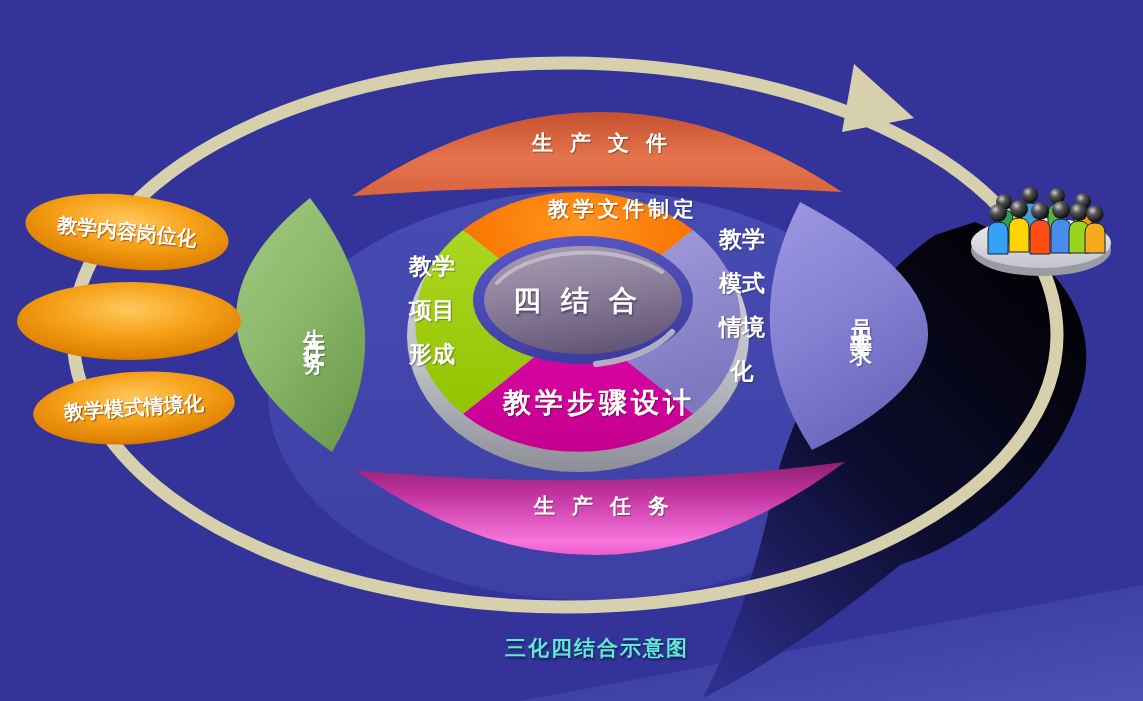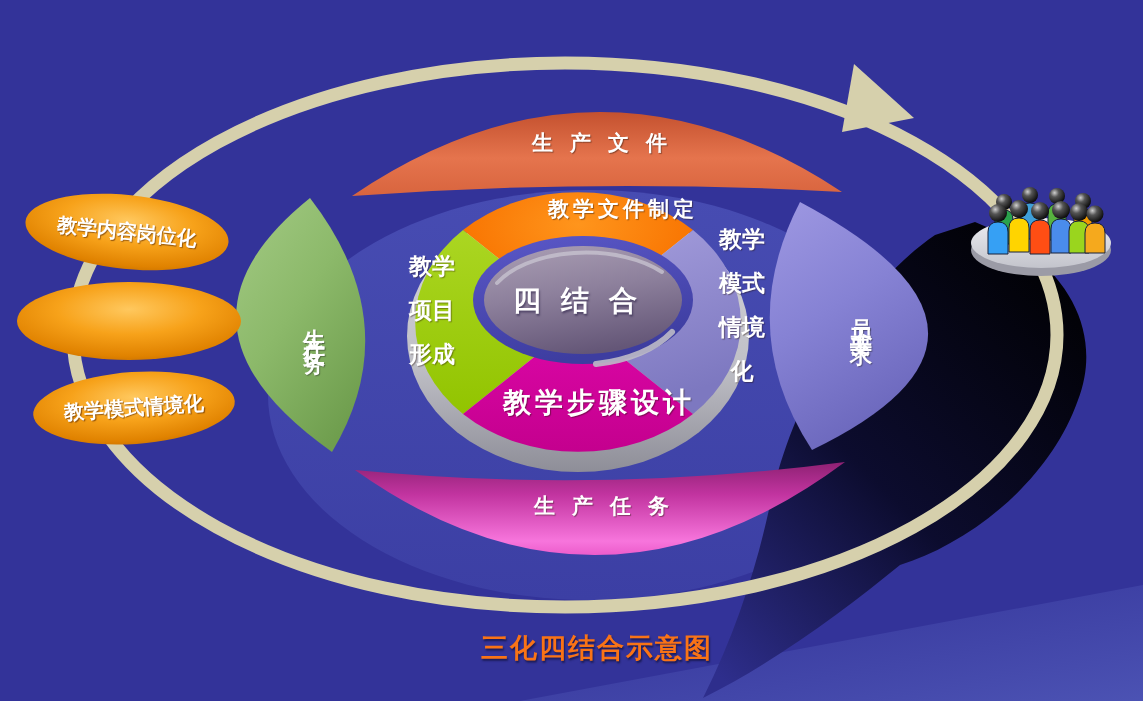--- a/index.html
+++ b/index.html
@@ -32,21 +32,21 @@
   }
   .lbl-left-outer{left:314px;top:327px;}
   .lbl-right-outer{left:861px;top:318px;}
   .bubble-lbl{position:absolute;color:#fff;font-weight:bold;font-size:20px;white-space:nowrap;
     text-shadow:1px 1px 1px rgba(90,40,0,.6);}
   .bubble-lbl-1{left:127px;top:232px;transform:translate(-50%,-50%) rotate(6deg);}
   .bubble-lbl-2{left:129px;top:321px;transform:translate(-50%,-50%);}
   .bubble-lbl-3{left:134px;top:408px;transform:translate(-50%,-50%) rotate(-4deg);}
   .title{
     position:absolute;left:597px;top:648px;transform:translate(-50%,-50%);
-    color:#f97316;font-weight:bold;font-size:27px;letter-spacing:2px;white-space:nowrap;
+    color:#5eead4;font-weight:bold;font-size:21px;letter-spacing:2px;white-space:nowrap;
     text-shadow:1px 2px 2px rgba(10,10,40,.6);
   }
 </style>
 </head>
 <body>
 
 <div class="stage">
 
   <svg width="1143" height="701" viewBox="0 0 1143 701">
     <defs>

